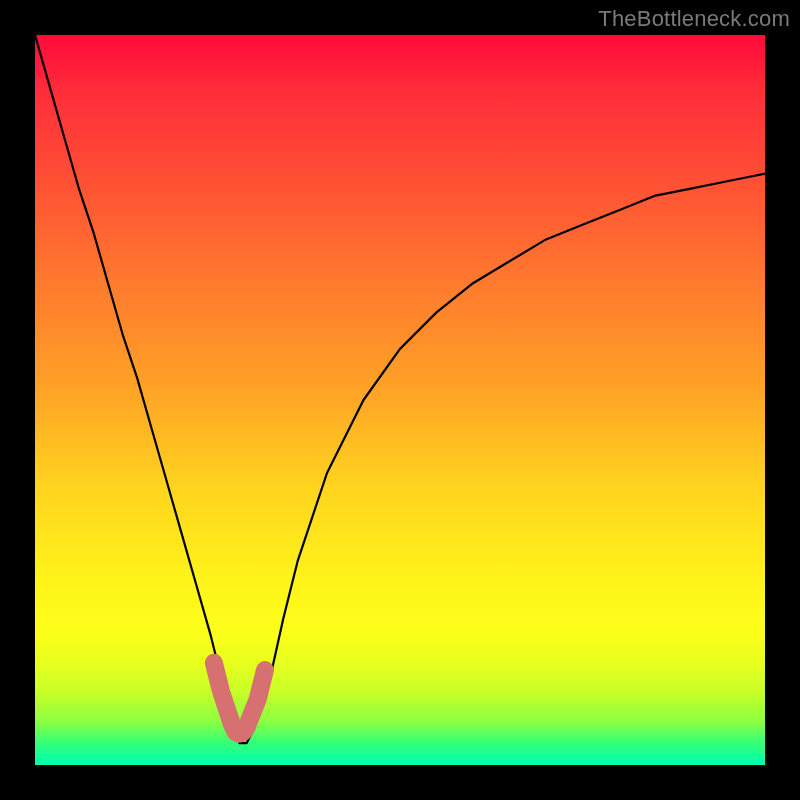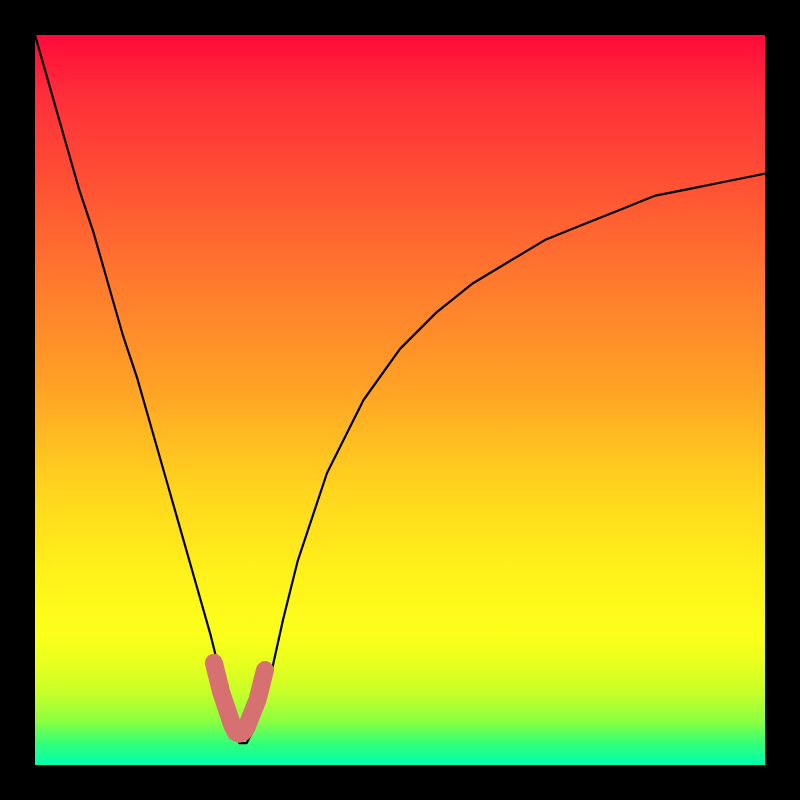--- a/index.html
+++ b/index.html
@@ -58,20 +58,21 @@
     font-weight: 400;
     letter-spacing: 0.2px;
     user-select: none;
   }
 </style>
 </head>
 <body>
 
 <div class="frame">
 
+  <div class="watermark">TheBottleneck.com</div>
 
   <div class="plot">
     <svg viewBox="0 0 730 730" preserveAspectRatio="none">
       <path id="curve-main" fill="none" stroke="#000" stroke-width="2.2" stroke-linecap="round" stroke-linejoin="round" d="M0.00 0.00 L14.60 51.10 L29.20 102.20 L43.80 153.30 L58.40 197.10 L73.00 248.20 L87.60 299.30 L102.20 343.10 L116.80 394.20 L131.40 445.30 L146.00 496.40 L160.60 547.50 L175.20 598.60 L189.80 657.00 L197.10 686.20 L204.40 708.10 L211.70 708.10 L219.00 693.50 L233.60 649.70 L248.20 584.00 L262.80 525.60 L292.00 438.00 L328.50 365.00 L365.00 313.90 L401.50 277.40 L438.00 248.20 L474.50 226.30 L511.00 204.40 L547.50 189.80 L584.00 175.20 L620.50 160.60 L657.00 153.30 L693.50 146.00 L730.00 138.70"></path>
       <path id="curve-highlight" fill="none" stroke="#d77070" stroke-width="18" stroke-linecap="round" stroke-linejoin="round" d="M178.85 627.80 L186.15 657.00 L193.45 678.90 L197.10 689.85 L200.75 697.15 L204.40 698.61 L208.05 697.15 L211.70 692.04 L215.35 682.55 L222.65 664.30 L229.95 635.10"></path>
     </svg>
   </div>
 
 </div>
 

